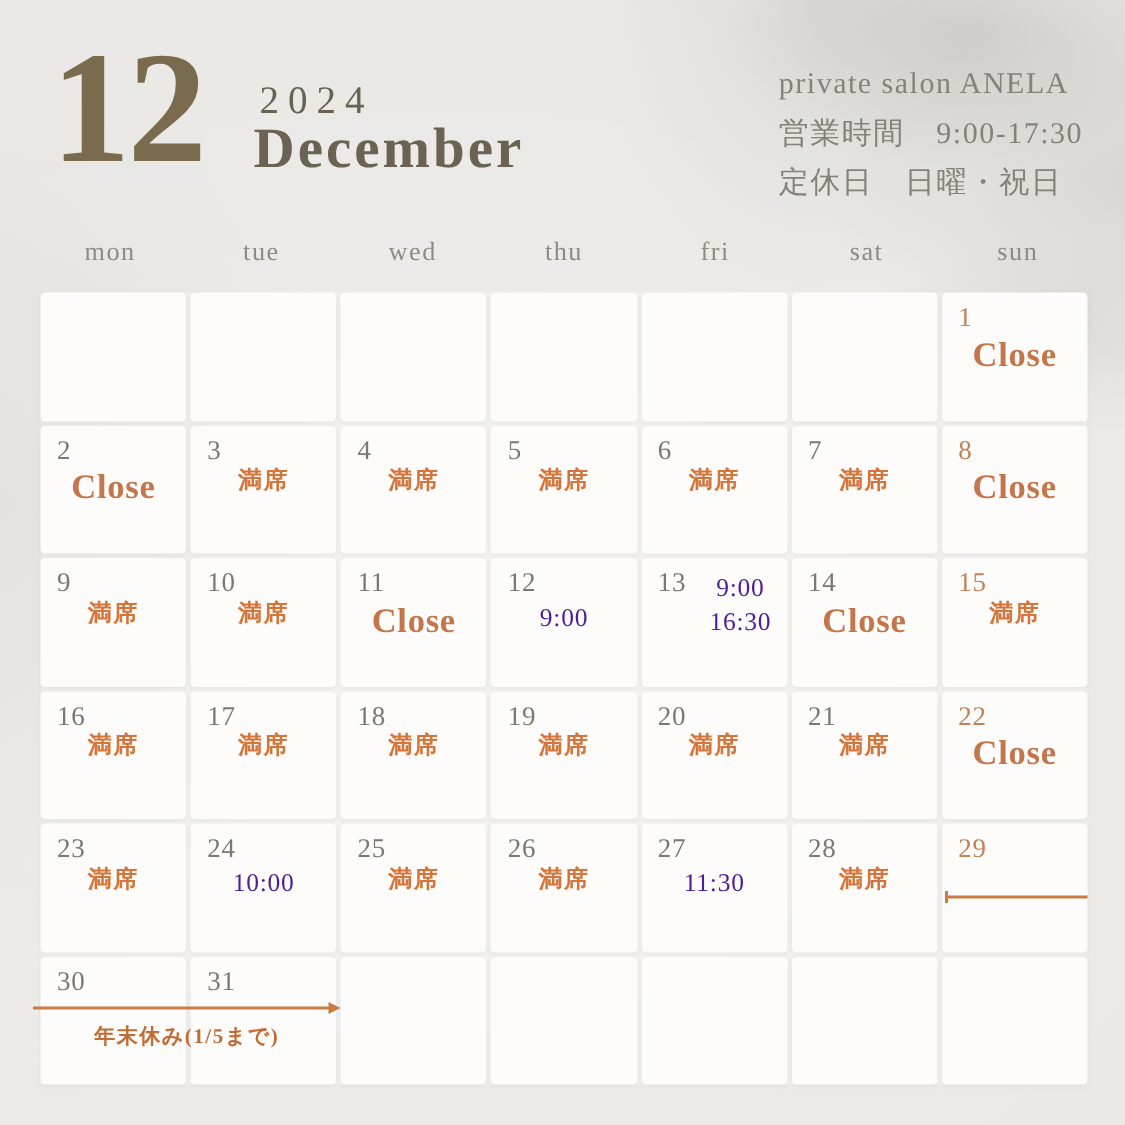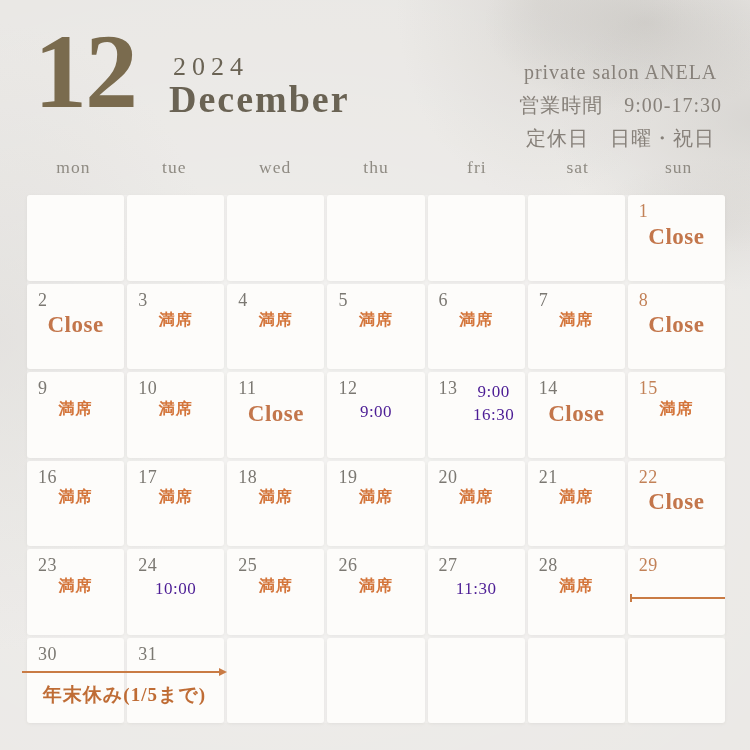--- a/index.html
+++ b/index.html
@@ -25,24 +25,23 @@
   }
   .year{
     position:absolute;left:173px;top:52px;
     font-size:26px;letter-spacing:6px;color:var(--subtitle-brown,#6a6354);
   }
   .month-name{
     position:absolute;left:169px;top:77px;
     font-size:38px;letter-spacing:2px;color:var(--subtitle-brown,#6a6354);font-weight:bold;
   }
   .salon-info{
-    position:absolute;right:28px;top:40px;text-align:center;
+    position:absolute;right:28px;top:40px;text-align:left;
     font-size:20px;line-height:33px;letter-spacing:1px;
     color:var(--info-gray,#87817a);
-    margin-top:16px;
   }
 
   
   .weekdays{
     position:absolute;left:27px;top:157px;width:698px;
     display:grid;grid-template-columns:repeat(7,1fr);gap:8px;
   }
   .wd{text-align:center;font-size:17.5px;letter-spacing:1px;color:#8f8b83;}
 
   
@@ -97,21 +96,21 @@
     position:absolute;left:22px;top:671px;width:198px;height:2px;
     background:var(--accent-orange,#c97b44);
   }
   .yearend-arrow::after{
     content:"";position:absolute;right:-7px;top:-3.5px;
     border-left:8px solid var(--accent-orange,#c97b44);
     border-top:4.5px solid transparent;border-bottom:4.5px solid transparent;
   }
   .yearend-note{
     position:absolute;left:22px;top:682px;width:205px;text-align:center;
-    font-size:19px;letter-spacing:1px;font-weight:bold;
+    font-size:14px;letter-spacing:1px;font-weight:bold;
     color:#bf6c35;
   }
 </style>
 </head>
 <body>
 
 <div class="page">
 
   <div class="month-num">12</div>
   <div class="year">2024</div>

